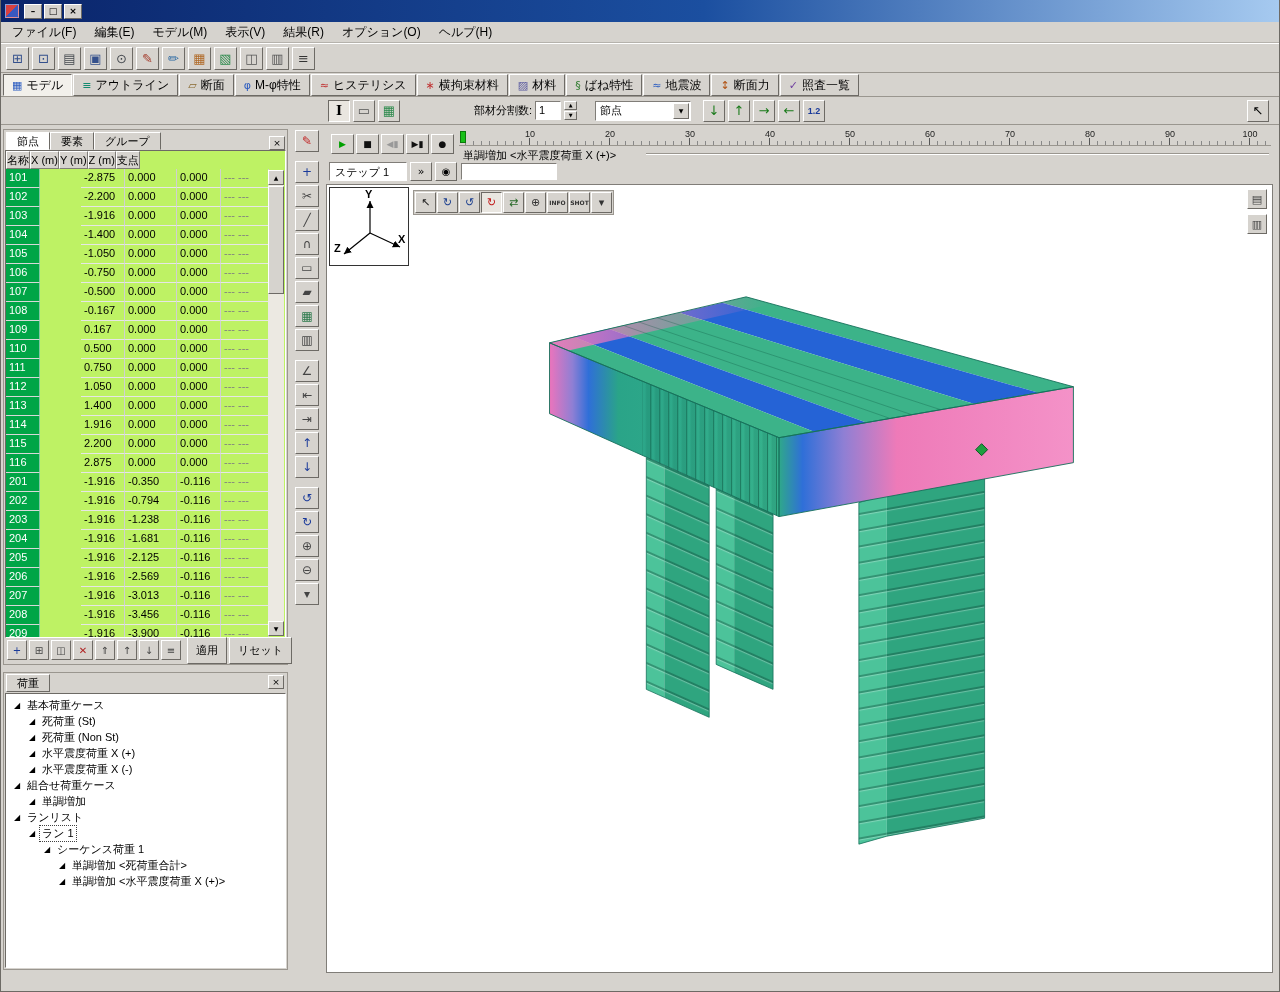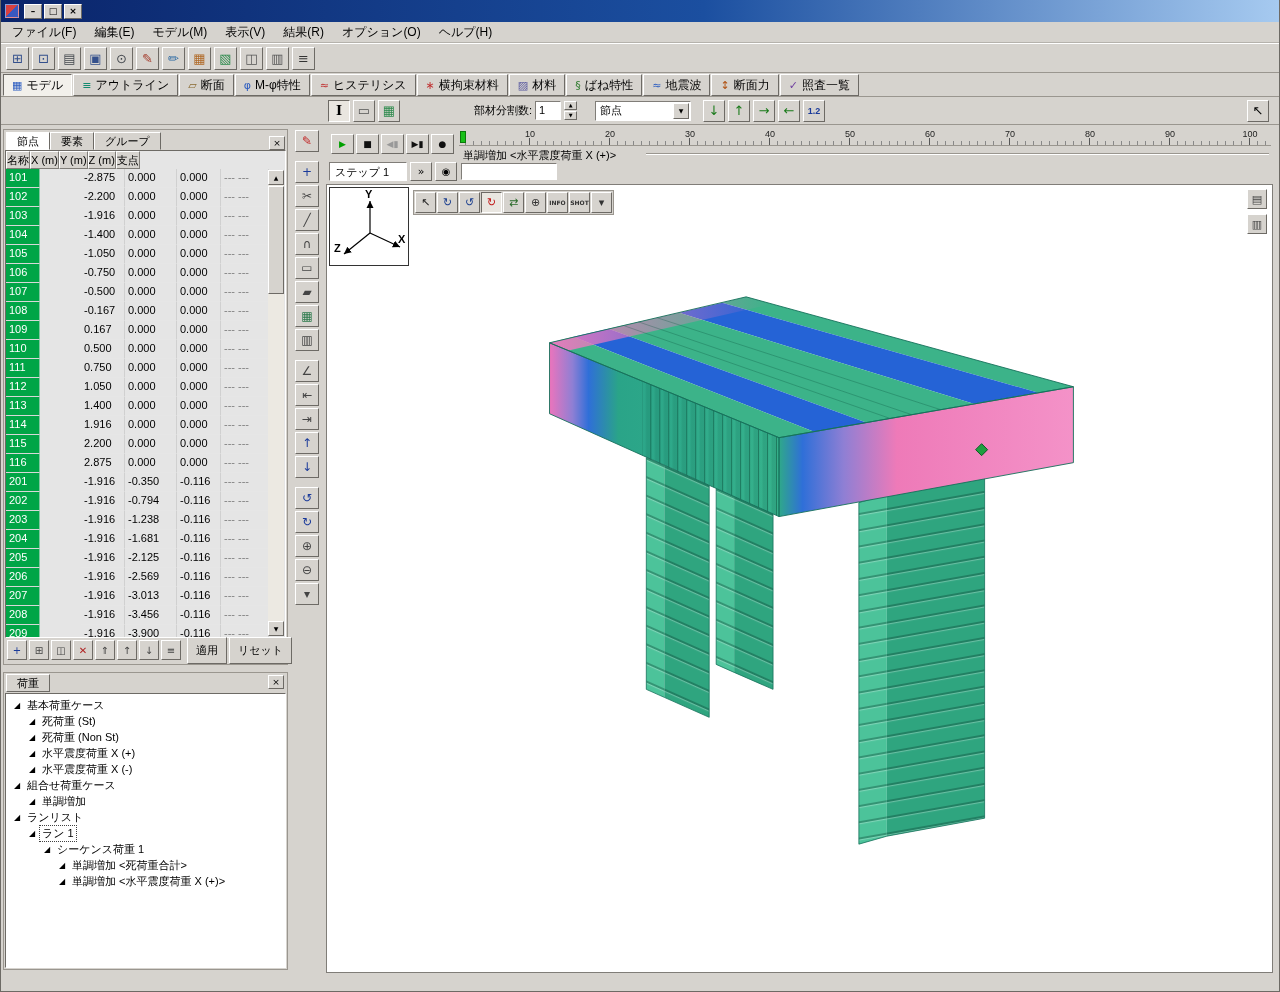--- a/index.html
+++ b/index.html
@@ -46,21 +46,21 @@
   .vtool{position:absolute;left:290px;top:130px;width:32px;display:flex;flex-direction:column;gap:2px;align-items:center;}
   .vtool .tbtn{width:24px;height:22px;font-size:12px;}
   .gap{margin-top:7px;}
 
   
   .node-panel{position:absolute;left:2px;top:129px;width:285px;height:536px;background:#d6d3ce;border:1px solid #9a968f;}
   .panel-tabs{height:20px;display:flex;align-items:flex-end;padding:1px 2px 0;}
   .ptab{height:18px;padding:0 10px;font-size:11px;background:#d6d3ce;border:1px solid;border-color:#ffffff #6d6a65 #d6d3ce #ffffff;}
   .ptab.on{background:#fff;border-bottom-color:#fff;}
   .pclose{margin-left:auto;width:16px;height:14px;font-size:9px;line-height:10px;}
-  .grid{position:relative;margin:0 1px;height:488px;background:#e5e5e5;border:1px solid;border-color:#6d6a65 #ffffff #ffffff #6d6a65;display:flex;flex-direction:column;}
+  .grid{position:relative;margin:0 1px;height:488px;background:#bef264;border:1px solid;border-color:#6d6a65 #ffffff #ffffff #6d6a65;display:flex;flex-direction:column;}
   .ghead{display:flex;height:18px;flex:none;}
   .hc{background:#d6d3ce;border:1px solid;border-color:#ffffff #807d78 #807d78 #ffffff;font-size:11px;text-align:center;line-height:16px;overflow:hidden;}
   .gbody{flex:1;overflow:hidden;padding-right:16px;}
   .grow{display:flex;height:19px;justify-content:flex-end;}
   .gc{font-size:11px;padding:2px 3px;border-right:1px solid #d0d0d0;border-bottom:1px solid #e6e6e6;overflow:hidden;white-space:nowrap;}
   .gc.name{background:#00a546;color:#fff;border-right:1px solid #80c8a0;border-bottom:1px solid #d8d8d8;}
   .gc.sup{color:#808080;}
   .c0{width:34px;flex:none;}.c1{width:44px;flex:none;margin-left:41px;}.c2{width:52px;flex:none;}.c3{width:44px;flex:none;}.c4{flex:1;}
   .vscroll{position:absolute;top:19px;right:1px;bottom:1px;width:16px;background:#ece9e2;}
   .sbtn{position:absolute;left:0;width:16px;height:15px;font-size:6px;line-height:6px;}

